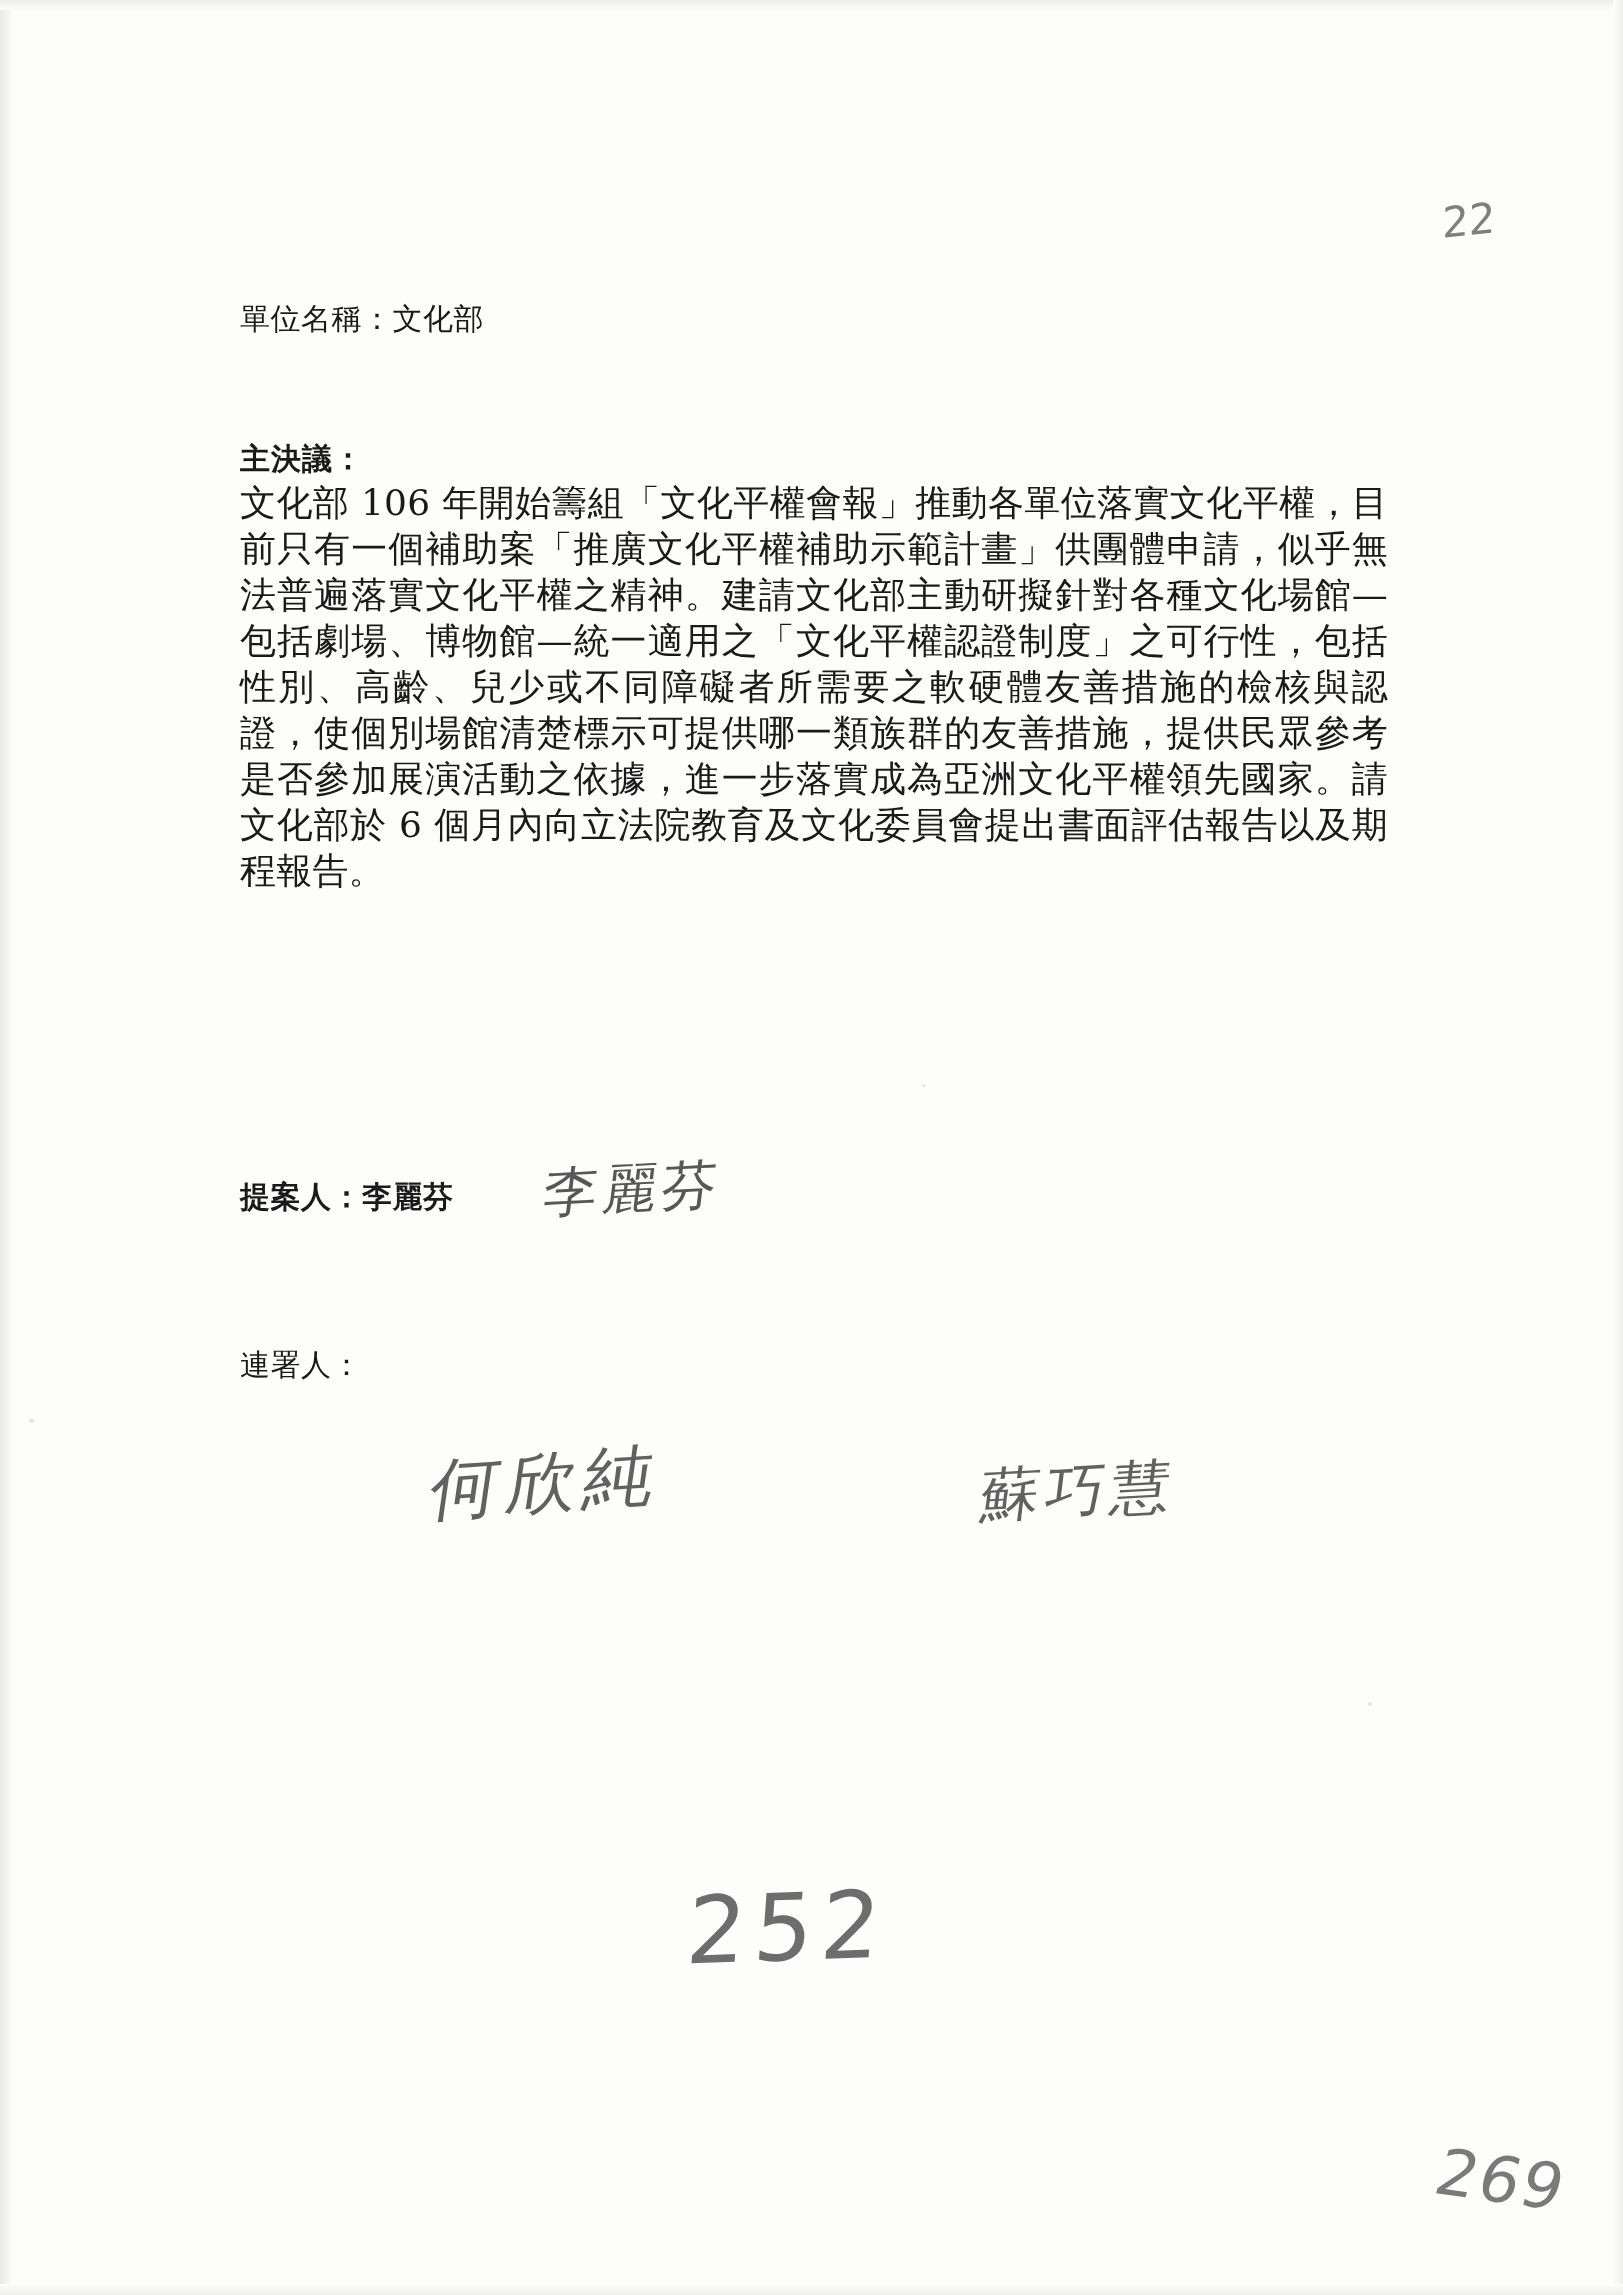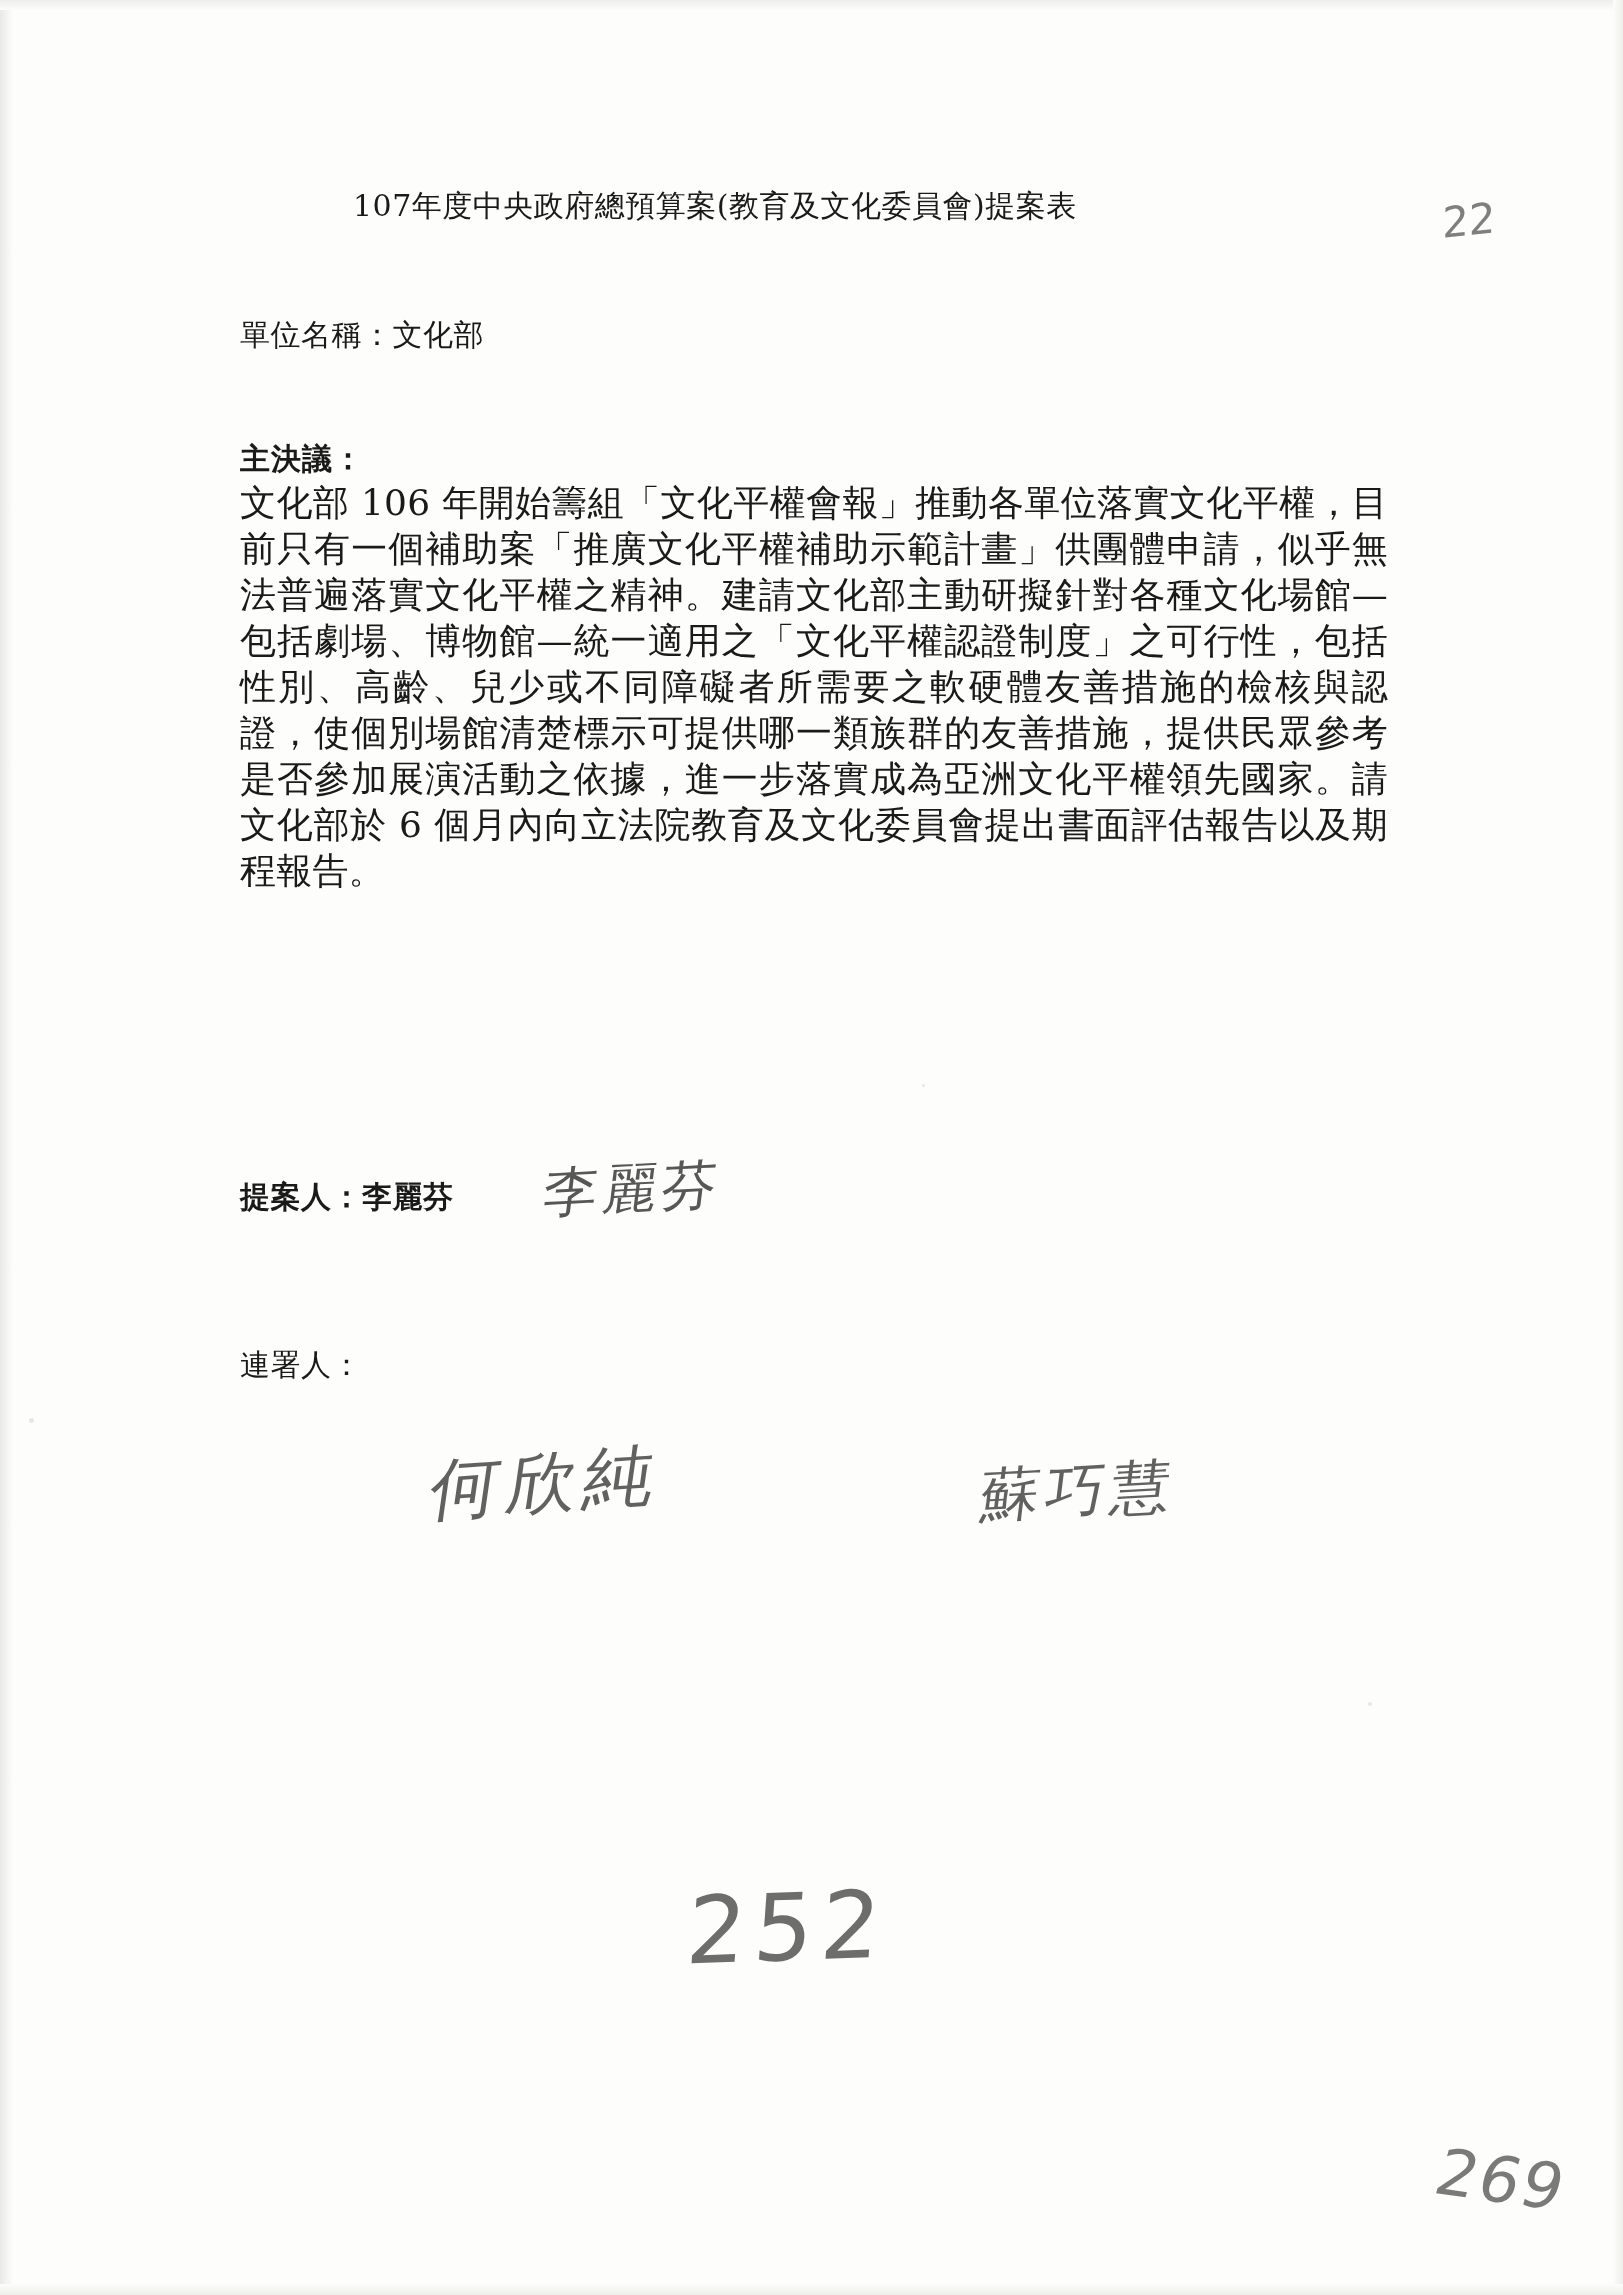--- a/index.html
+++ b/index.html
@@ -61,21 +61,21 @@
     left: 353px;
     top: 186px;
     font-size: 30px;
     letter-spacing: 0.5px;
     white-space: nowrap;
   }
 
   .unit-line {
     position: absolute;
     left: 240px;
-    top: 315px;
+    top: 299px;
     font-size: 30px;
     letter-spacing: 0.5px;
     white-space: nowrap;
   }
 
   .resolution-label {
     position: absolute;
     left: 240px;
     top: 392px;
     font-size: 30px;
@@ -204,21 +204,20 @@
 <body>
 
 <div class="page">
   <div class="scan-edge-left"></div>
   <div class="scan-edge-top"></div>
   <div class="scan-edge-right"></div>
   <div class="scan-edge-bottom"></div>
 
   <div class="content">
 
-    <div class="doc-title">107年度中央政府總預算案(教育及文化委員會)提案表</div>
 
     <div class="unit-line">單位名稱：文化部</div>
 
     <div class="resolution-label">主決議：</div>
 
     <div class="body-text">文化部 106 年開始籌組「文化平權會報」推動各單位落實文化平權，目前只有一個補助案「推廣文化平權補助示範計畫」供團體申請，似乎無法普遍落實文化平權之精神。建請文化部主動研擬針對各種文化場館—包括劇場、博物館—統一適用之「文化平權認證制度」之可行性，包括性別、高齡、兒少或不同障礙者所需要之軟硬體友善措施的檢核與認證，使個別場館清楚標示可提供哪一類族群的友善措施，提供民眾參考是否參加展演活動之依據，進一步落實成為亞洲文化平權領先國家。請文化部於 6 個月內向立法院教育及文化委員會提出書面評估報告以及期程報告。</div>
 
     <div class="proposer-row">提案人：李麗芬</div>
 
     <div class="handwriting sig-proposer">李麗芬</div>

